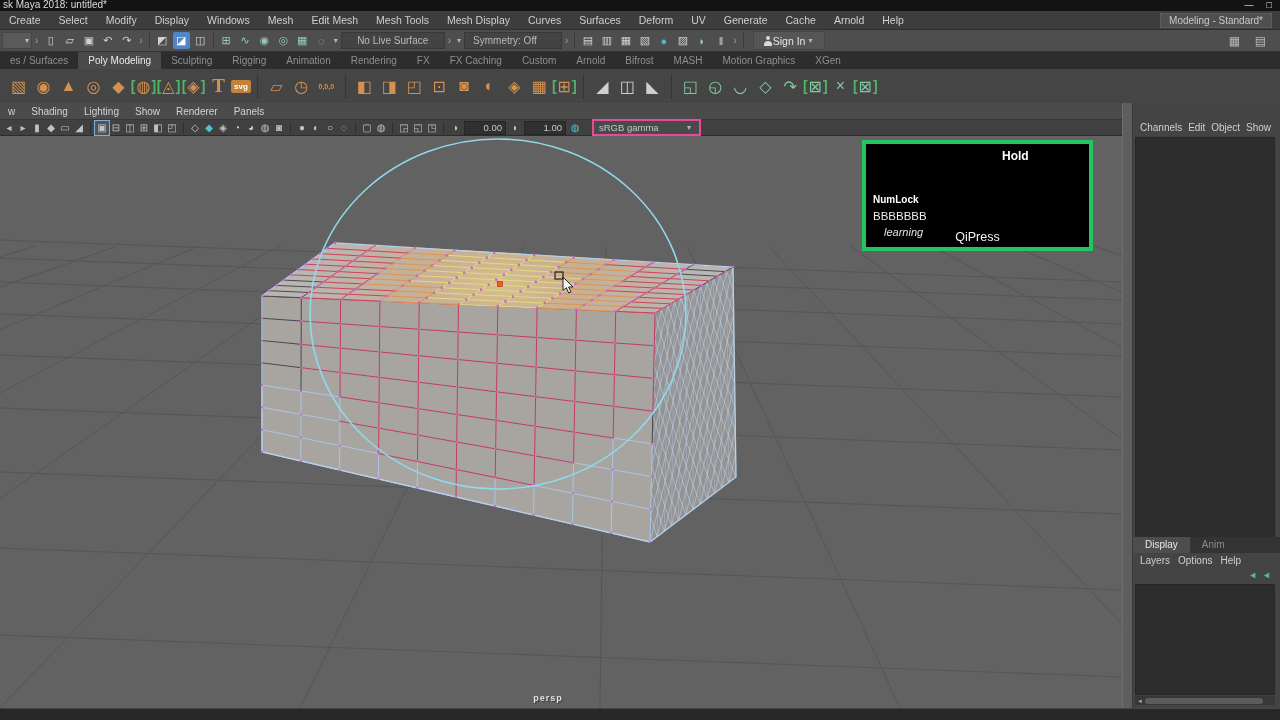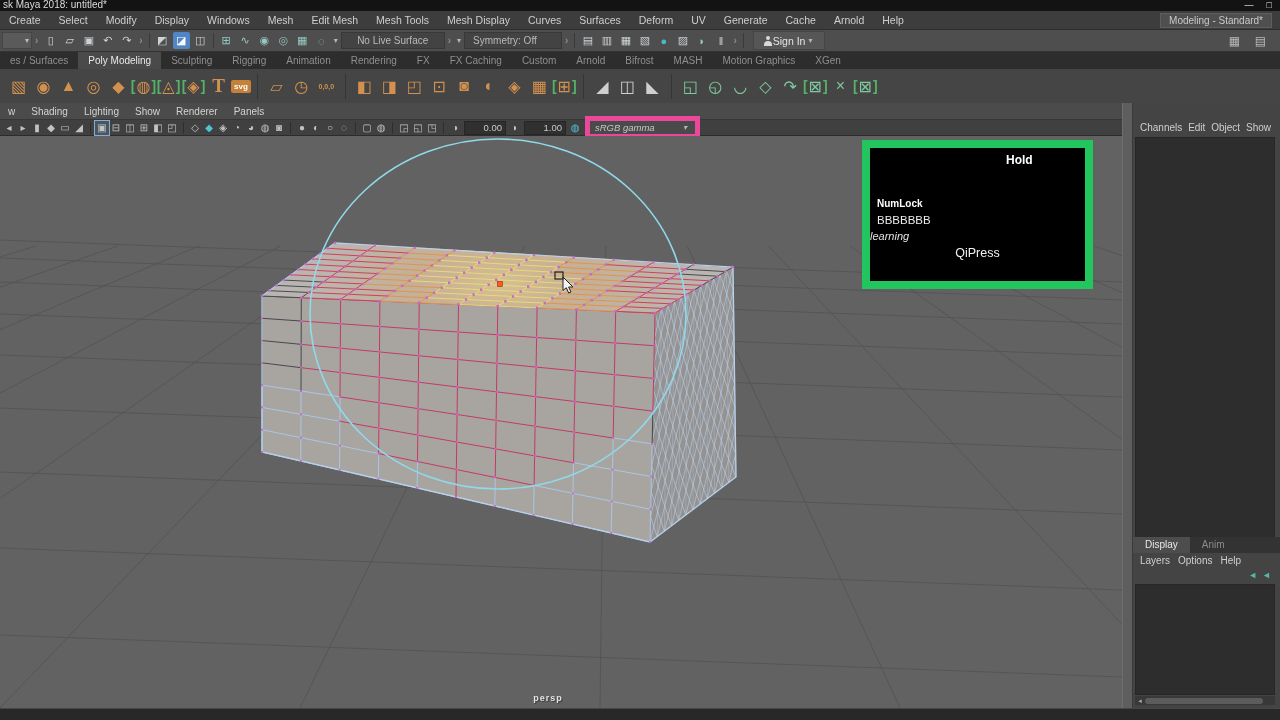--- a/index.html
+++ b/index.html
@@ -63,22 +63,22 @@
   .vp-menus{height:16px;display:flex;align-items:center;background:#4b4b4b;padding-left:0;}
   .vp-menus .mitem{padding:0 8px;font-size:10px;color:#d2d2d2;}
   .vp-toolbar{height:17px;background:#404040;display:flex;align-items:center;
               border-top:1px solid #373737;border-bottom:1px solid #2c2c2c;box-sizing:border-box;padding-left:2px;}
   .vp-ico{width:14px;height:14px;display:flex;align-items:center;justify-content:center;
           font-size:10px;color:#c2c2c2;flex:none;}
   .vp-ico.active{outline:1px solid #84aed6;background:#4a565f;}
   .vp-toolbar .sep{width:1px;height:12px;background:#2e2e2e;margin:0 4px;flex:none;}
   .vp-field{width:34px;height:12px;background:#303030;border:1px solid #262626;color:#c8c8c8;
             font-size:9.5px;display:flex;align-items:center;justify-content:flex-end;padding:0 3px;margin:11px 2px;}
-  .vp-dd{width:95px;height:13px;background:#4a4a4a;border:5px solid #ec4899;display:flex;
-         align-items:center;color:#c6c6c6;font-size:9.5px;padding:0 5px;margin-left:3px;font-style:italic;}
+  .vp-dd{width:95px;height:13px;background:#4a4a4a;border:2px solid #ec4899;display:flex;
+         align-items:center;color:#c6c6c6;font-size:9.5px;padding:0 5px;margin-left:10px;}
   .vp-dd .caret{margin-left:auto;}
   .scene{position:absolute;left:0;top:33px;width:1122px;height:572px;overflow:hidden;}
   .persp-label{position:absolute;left:498px;top:590px;width:100px;text-align:center;font-size:9px;
                font-weight:bold;color:#e2e2e2;text-shadow:1px 1px 1px #3a3a3a;letter-spacing:1px;}
   
   .divider{position:absolute;left:1122px;top:103px;width:11px;height:605px;background:#5e5e5e;
            border-left:1px solid #6e6e6e;border-right:1px solid #3a3a3a;box-sizing:border-box;}
   .rightpanel{position:absolute;left:1133px;top:103px;width:147px;height:605px;background:#444;}
   .rp-menus{position:absolute;top:15px;left:0;right:2px;height:18px;display:flex;align-items:center;
             justify-content:space-between;padding:0 7px;font-size:10px;color:#cfcfcf;}
@@ -93,28 +93,28 @@
   .rp-layericon{color:#52b8a8;font-size:9px;}
   .rp-content{position:absolute;top:47px;left:2px;right:5px;bottom:13px;background:#2d2d2d;border:1px solid #272727;}
   .rp-scroll{position:absolute;bottom:3px;left:2px;right:5px;height:9px;background:#383838;
              display:flex;align-items:center;}
   .rp-scroll-arrow{width:10px;color:#a8a8a8;font-size:7px;text-align:center;}
   .rp-scroll-thumb{flex:1;height:6px;background:#5c5c5c;border-radius:3px;margin-right:12px;}
   
   .bottomstrip{position:absolute;left:0;top:708px;width:1280px;height:12px;background:#282828;
                border-top:1px solid #464646;box-sizing:border-box;}
   
-  .qipress{position:absolute;left:862px;top:140px;width:231px;height:149px;background:#000;
-           border:8px solid #22c55e;box-sizing:border-box;z-index:30;color:#fff;}
+  .qipress{position:absolute;left:862px;top:140px;width:231px;height:111px;background:#000;
+           border:4px solid #22c55e;box-sizing:border-box;z-index:30;color:#fff;}
   .qp-hold{position:absolute;left:136px;top:5px;font-size:12px;font-weight:bold;}
   .qp-keys{position:absolute;left:6px;top:20px;font-size:19px;font-weight:bold;letter-spacing:.2px;white-space:nowrap;}
   .qp-numlock{position:absolute;left:7px;top:50px;font-size:10px;font-weight:bold;}
   .qp-keys2{position:absolute;left:7px;top:66px;font-size:11.5px;color:#ececec;}
-  .qp-note{position:absolute;left:0;top:82px;font-size:11px;font-style:italic;color:#e2e2e2;}
-  .qp-brand{position:absolute;left:0;right:0;top:98px;text-align:center;font-size:12.5px;color:#f2f2f2;}
+  .qp-note{position:absolute;left:18px;top:82px;font-size:11px;font-style:italic;color:#e2e2e2;}
+  .qp-brand{position:absolute;left:0;right:0;top:86px;text-align:center;font-size:12.5px;color:#f2f2f2;}
 </style>
 </head>
 <body>
 
 <div id="app">
 
   <div class="titlebar">
     <span class="title">sk Maya 2018: untitled*</span>
     <span class="win-controls">
         <span class="win-btn">—</span>

